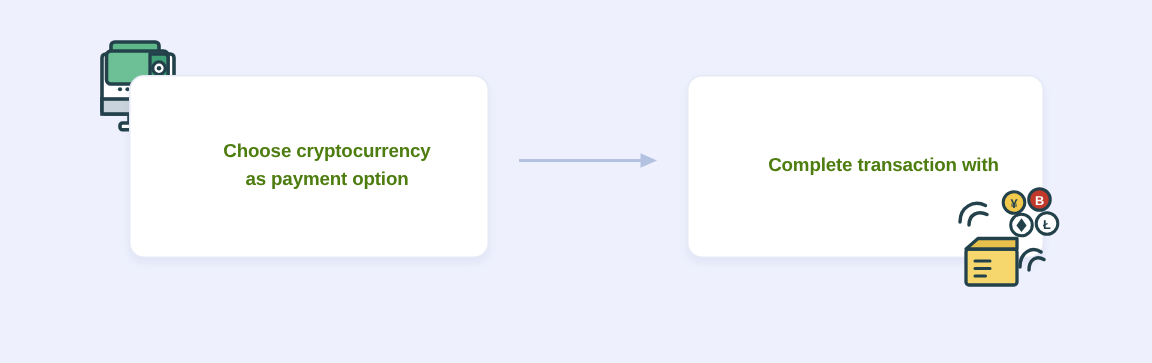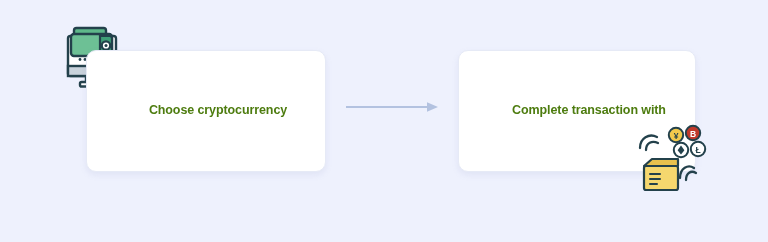--- a/index.html
+++ b/index.html
@@ -95,20 +95,21 @@
       <path d="M42 14 L52 14 A2.5 2.5 0 0 1 54 16.5 L54 31 A2.5 2.5 0 0 1 52 33.5 L42 33.5 Z" fill="#3f9f77" stroke="#23414b" stroke-width="2.2"></path>
 
       <circle cx="48" cy="23.5" r="4.2" fill="#ffffff" stroke="#23414b" stroke-width="2.2"></circle>
       <circle cx="48" cy="23.5" r="1.5" fill="#23414b"></circle>
     </svg>
   </div>
 
   <div class="card" id="card-1">
     <div class="card-text">
       <span class="line">Choose cryptocurrency</span>
+      <span class="line">as payment option</span>
     </div>
   </div>
 
   <div id="arrow-connector">
     <svg viewBox="0 0 96 16" width="96" height="16" xmlns="http://www.w3.org/2000/svg">
       <line x1="1" y1="8" x2="84" y2="8" stroke="#b3c2e0" stroke-width="2"></line>
       <path d="M82 3.2 L93 8 L82 12.8 Z" fill="#b3c2e0"></path>
     </svg>
   </div>
 

